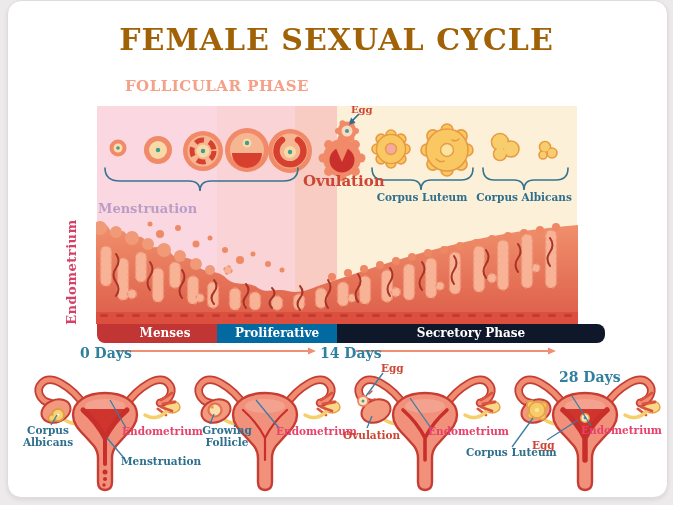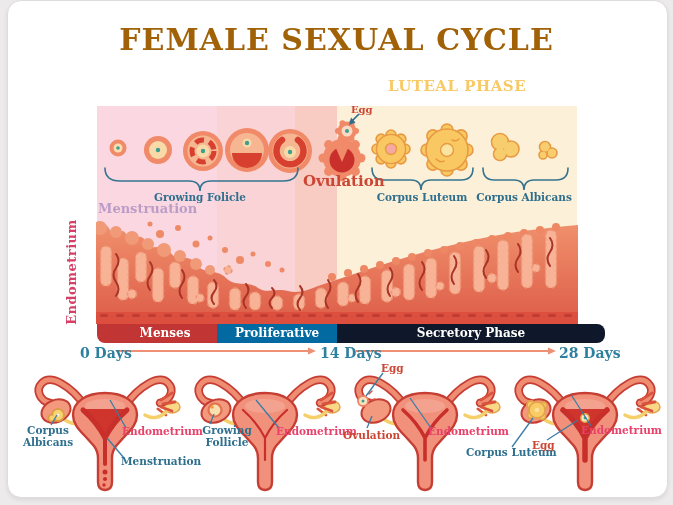--- a/index.html
+++ b/index.html
@@ -38,21 +38,21 @@
   .ctr{text-align:center;}
   svg{display:block;}
 </style>
 </head>
 <body>
 
 <div class="stage">
   <div class="card"></div>
 
   <div class="abs title">FEMALE SEXUAL CYCLE</div>
-  <div class="abs phase-h lut">LUTEAL PHASE</div>
+  <div class="abs phase-h fol">FOLLICULAR PHASE</div>
 
   <div class="abs band b1"></div>
   <div class="abs band b2"></div>
   <div class="abs band b3"></div>
   <div class="abs band b4"></div>
 
   <svg class="abs" style="left:97px;top:106px;" width="481" height="110" viewBox="0 0 481 110">
 
     <g>
       <circle cx="21" cy="42" r="8.5" fill="#f08a68"></circle>
@@ -178,21 +178,20 @@
     <g fill="none" stroke="#35748f" stroke-width="1.6" stroke-linecap="round">
       <path d="M8,62 C8,71 13,75 23,75 L92,75 C99,75 103,78 103,85 C103,78 107,75 114,75 L186,75 C196,75 201,71 201,62"></path>
       <path d="M275,62 C275,70 279,74 287,74 L314,74 C320,74 324,77 324,84 C324,77 328,74 334,74 L364,74 C372,74 376,70 376,62"></path>
       <path d="M386,62 C386,70 390,74 397,74 L417,74 C423,74 427,77 427,84 C427,77 431,74 437,74 L459,74 C467,74 471,70 471,62"></path>
     </g>
   </svg>
 
   <div class="abs lbl egg-top redl">Egg</div>
   <div class="abs lbl ovu redl">Ovulation</div>
   <div class="abs lbl mens-lbl">Menstruation</div>
-  <div class="abs lbl brace-lbl teal" style="left:140px;">Growing Folicle</div>
   <div class="abs lbl brace-lbl teal" style="left:362px;">Corpus Luteum</div>
   <div class="abs lbl brace-lbl teal" style="left:464px;">Corpus Albicans</div>
   <div class="abs lbl endo-axis">Endometrium</div>
 
   <svg class="abs" style="left:96px;top:218px;" width="482" height="106" viewBox="0 0 482 106">
     <defs>
       <linearGradient id="endoGrad" x1="0" y1="0" x2="0" y2="1">
         <stop offset="0" stop-color="#f0906c"></stop>
           <stop offset="1" stop-color="#dd5c48"></stop>
       </linearGradient>
@@ -335,21 +334,21 @@
   <div class="abs bar bar3">Secretory Phase</div>
 
   <svg class="abs" style="left:0;top:344px;" width="673" height="16" viewBox="0 0 673 16">
     <line x1="116" y1="7" x2="310" y2="7" stroke="#ef8f74" stroke-width="1.8"></line>
     <polygon points="316,7 308,3.5 308,10.5" fill="#ef8f74"></polygon>
     <line x1="356" y1="7" x2="550" y2="7" stroke="#ef8f74" stroke-width="1.8"></line>
     <polygon points="556,7 548,3.5 548,10.5" fill="#ef8f74"></polygon>
   </svg>
   <div class="abs tl-lbl" style="left:80px;">0 Days</div>
   <div class="abs tl-lbl" style="left:320px;">14 Days</div>
-  <div class="abs tl-lbl" style="left:559px;">28 Days</div>
+  <div class="abs tl-lbl" style="left:559px;margin-top:24px;">28 Days</div>
 
   <svg width="0" height="0" style="position:absolute;">
     <defs>
       <g id="ut-base">
         <ellipse cx="147" cy="45" rx="8" ry="6" fill="#f8d887" stroke="#e3a24c" stroke-width="1.5"></ellipse>
         <path d="M60,44 C46,24 26,12 17,21 C10,28 15,39 25,41" fill="none" stroke="#c63d33" stroke-width="8.5" stroke-linecap="round"></path>
         <path d="M60,44 C46,24 26,12 17,21 C10,28 15,39 25,41" fill="none" stroke="#ef8d72" stroke-width="5" stroke-linecap="round"></path>
         <path d="M100,44 C114,24 134,12 143,21 C150,28 145,39 135,41" fill="none" stroke="#c63d33" stroke-width="8.5" stroke-linecap="round"></path>
         <path d="M100,44 C114,24 134,12 143,21 C150,28 145,39 135,41" fill="none" stroke="#ef8d72" stroke-width="5" stroke-linecap="round"></path>
         <g stroke="#d9543f" stroke-width="2.8" stroke-linecap="round">

